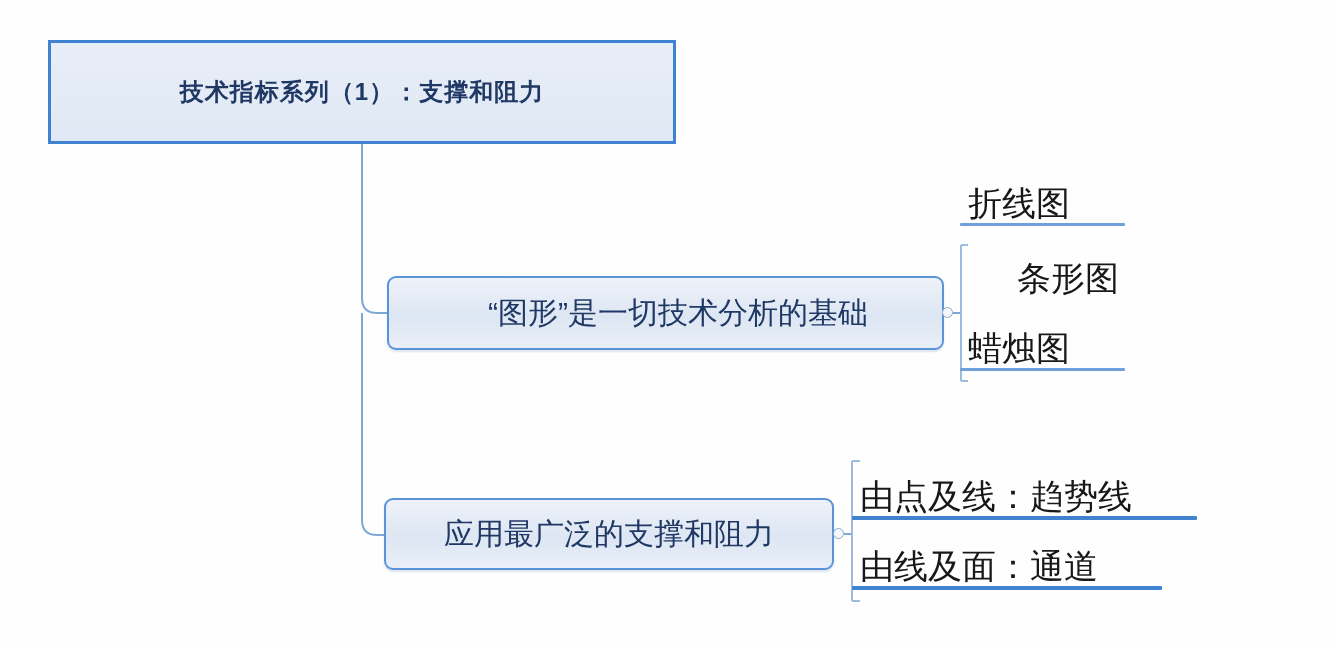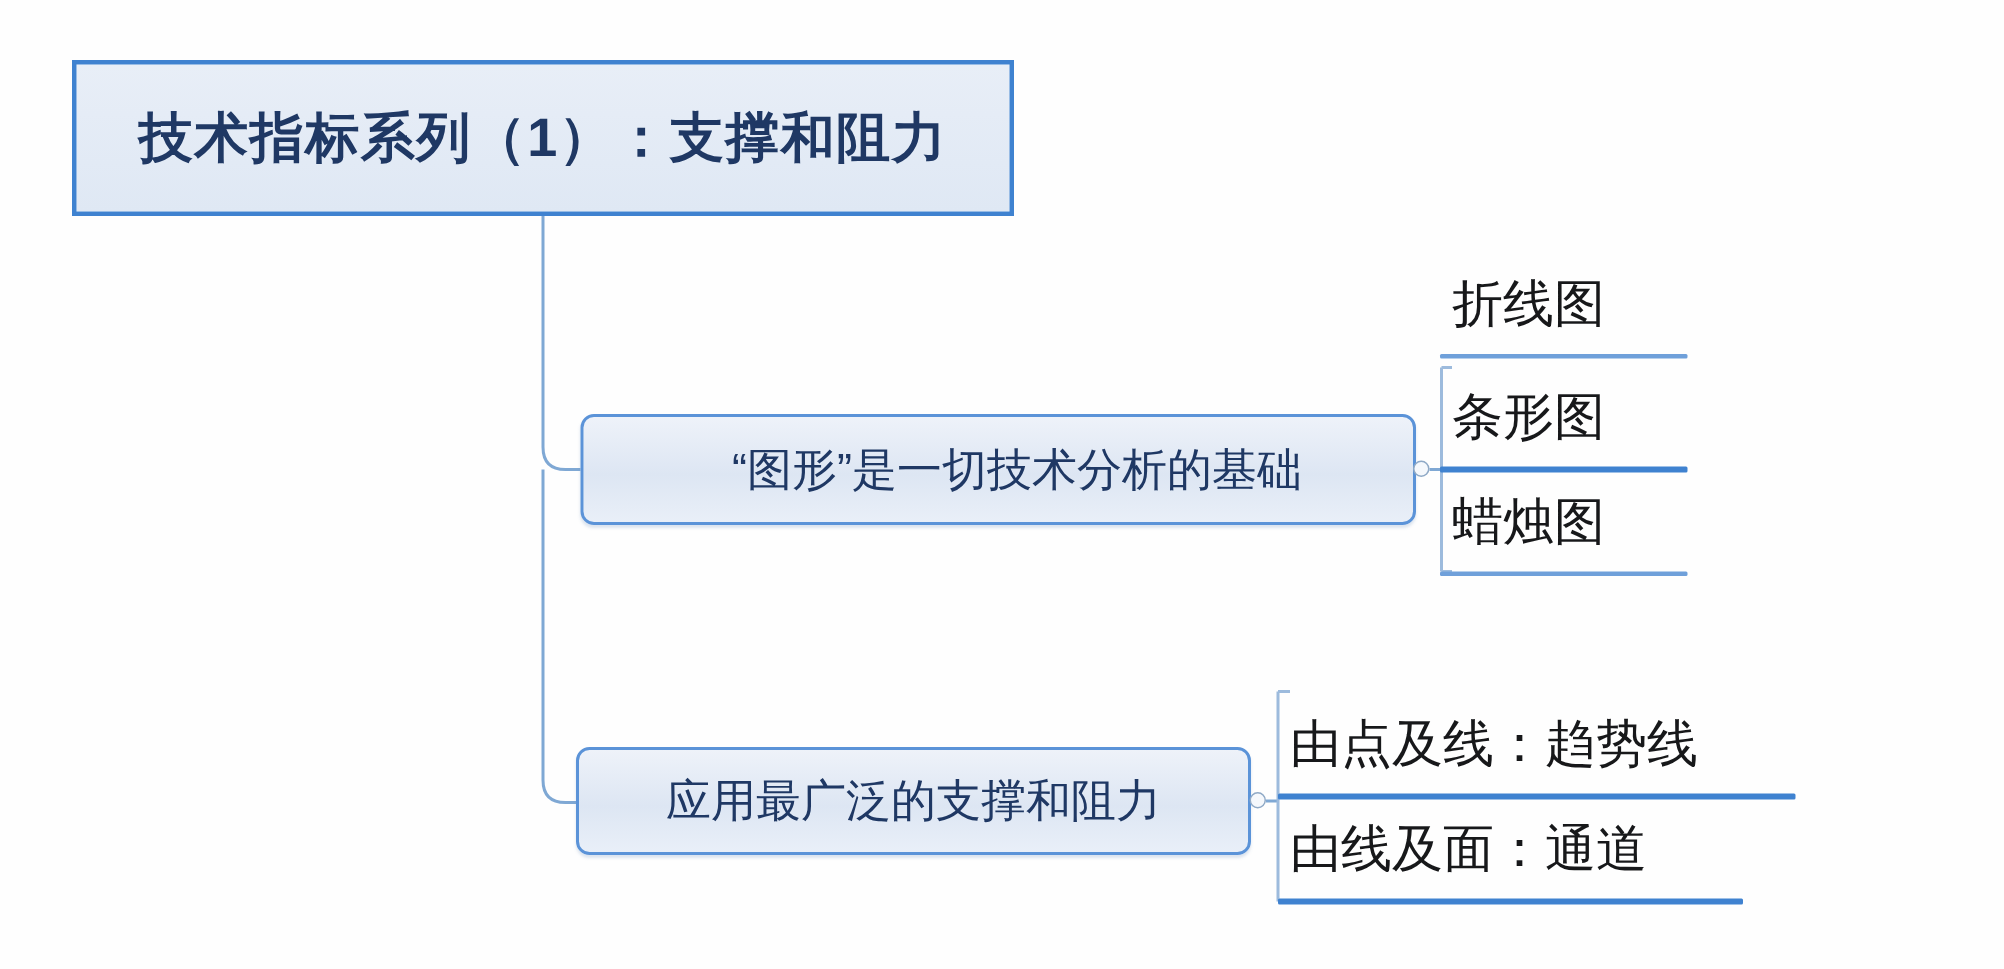--- a/index.html
+++ b/index.html
@@ -34,21 +34,21 @@
     width: 628px;
     height: 104px;
     box-sizing: border-box;
     border: 3px solid #3f82d0;
     background: linear-gradient(180deg, #e8eef7 0%, #dfe8f4 100%);
     display: flex;
     align-items: center;
     justify-content: center;
   }
   .root-node .label {
-    font-size: 36px;
+    font-size: 24px;
     font-weight: bold;
     color: #1f3864;
     letter-spacing: 1px;
     white-space: nowrap;
   }
 
   
   .branch-node {
     position: absolute;
     box-sizing: border-box;
@@ -85,35 +85,35 @@
     position: absolute;
     display: flex;
     flex-direction: column;
     justify-content: flex-end;
   }
   .leaf-node .label {
     font-size: 34px;
     color: #17181a;
     white-space: nowrap;
     line-height: 1.08;
-    padding: 0 6px 14px 8px;
+    padding: 0 6px 1px 8px;
   }
   .leaf-node .underline {
     height: 4px;
     background: #3f82d0;
     border-radius: 1px;
   }
   .leaf-node.thin .underline {
     height: 3px;
     background: #6fa0da;
   }
 
   
   #leaf-1 { left: 960px; top: 185px; width: 165px; }
-  #leaf-2 { left: 960px; top: 260px; width: 165px; }
+  #leaf-2 { left: 960px; top: 260px; width: 165px; align-items: flex-end; }
   #leaf-3 { left: 960px; top: 330px; width: 165px; }
 
   
   #leaf-4 { left: 852px; top: 403px; width: 430px; }
   #leaf-5 { left: 852px; top: 478px; width: 345px; }
   #leaf-6 { left: 852px; top: 548px; width: 310px; }
 
   
   .node-marker {
     position: absolute;

